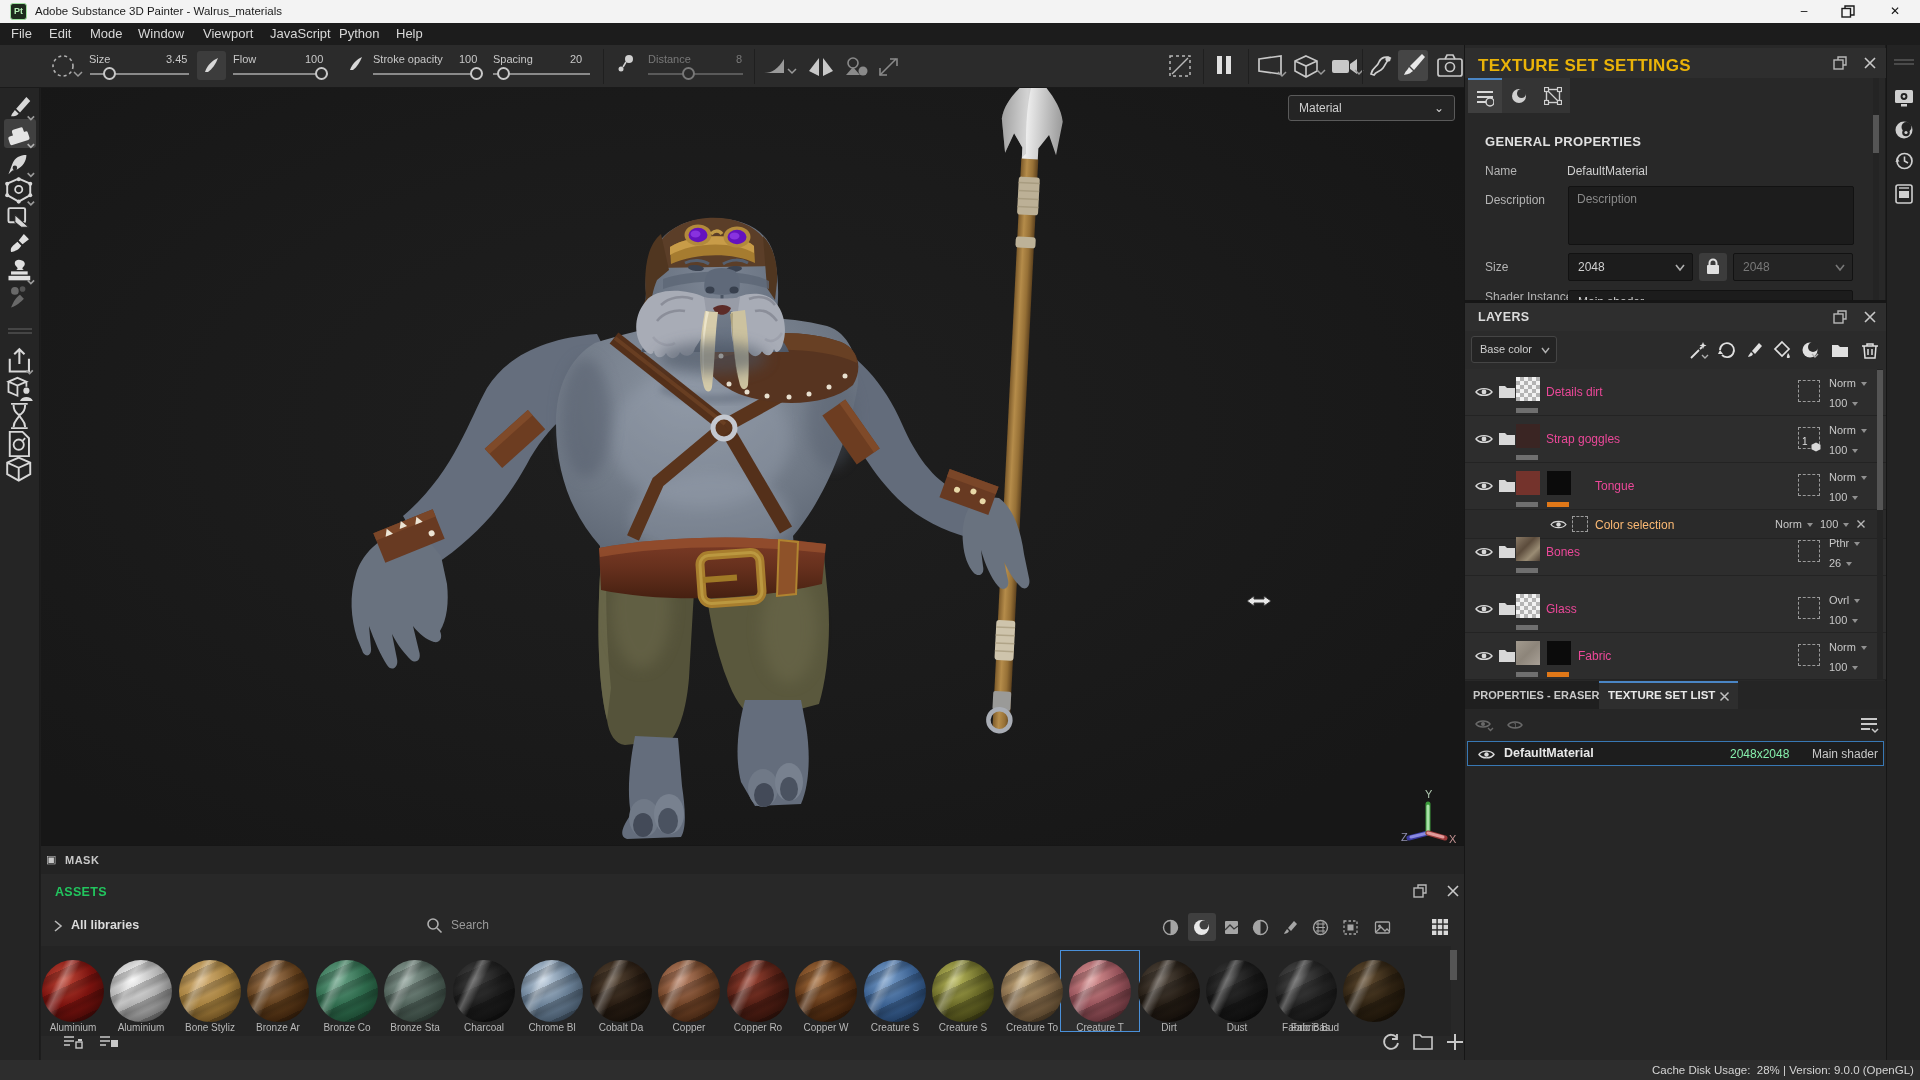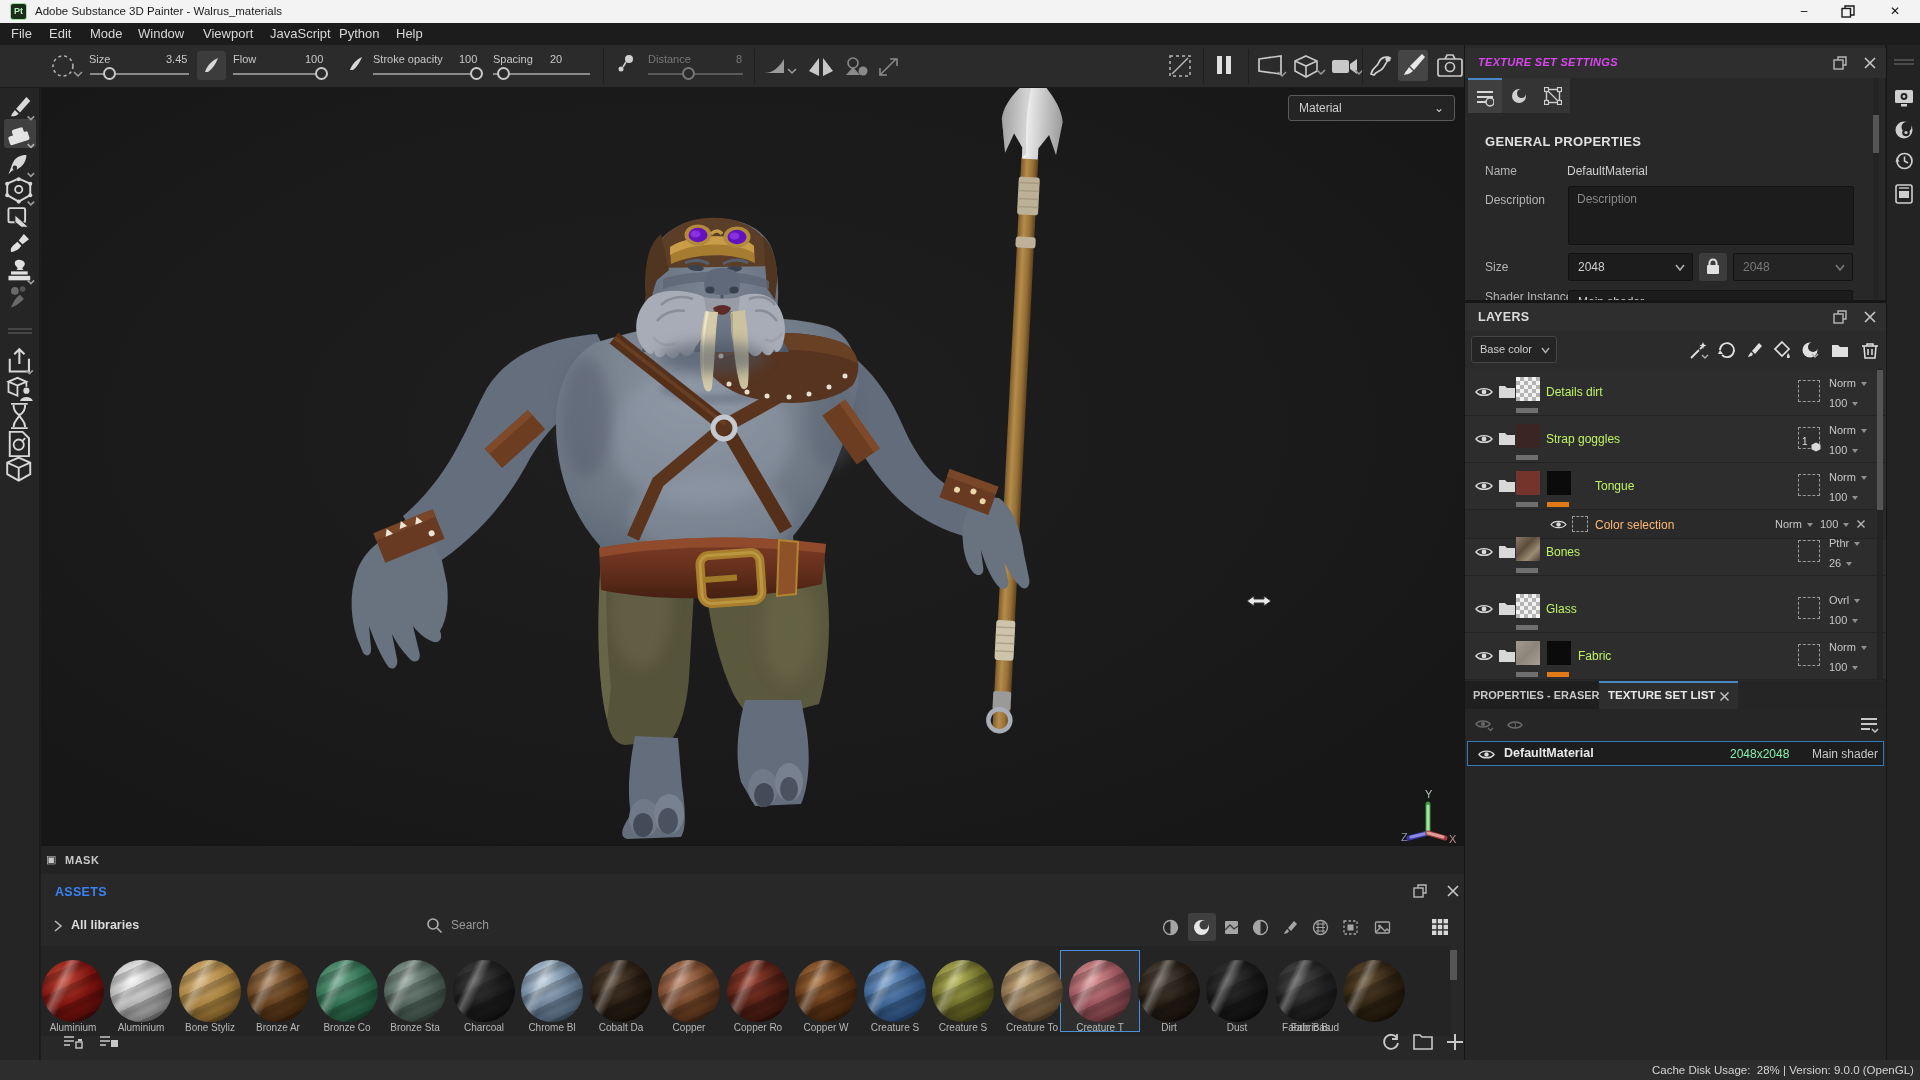--- a/index.html
+++ b/index.html
@@ -43,21 +43,21 @@
 #rightpanel { left:1464px; top:45px; width:421px; height:1015px; background:#282828; border-left:1px solid #161616; color:#c8c8c8; }
 
 
 #rightstrip { left:1886px; top:45px; width:34px; height:1015px; background:#232323; border-left:1px solid #161616; }
 
 
 .lrow { position:absolute; left:0; width:421px; height:47px; border-bottom:1px solid #232323; }
 .lthumb { position:absolute; top:8px; width:24px; height:24px; }
 .checker { background-image:conic-gradient(#b4b4b4 0 25%, #f2f2f2 0 50%, #b4b4b4 0 75%, #f2f2f2 0); background-size:8px 8px; }
 .lbar { position:absolute; left:51px; top:39px; width:22px; height:5px; background:#6f6f6f; }
-.lname { position:absolute; top:16px; font-size:12px; color:#bef264; }
+.lname { position:absolute; top:16px; font-size:12px; color:#ec4899; }
 .ldash { position:absolute; left:333px; top:11px; width:22px; height:22px; border:1px dashed #9a9a9a; }
 .lblend { position:absolute; left:364px; top:8px; font-size:11px; color:#c8c8c8; }
 .lval { position:absolute; left:364px; top:28px; font-size:11px; color:#c8c8c8; }
 .chev { display:inline-block; width:0; height:0; border-left:3.5px solid transparent; border-right:3.5px solid transparent; border-top:4px solid #909090; margin-left:5px; vertical-align:middle; }
 
 .sp { position:absolute; top:14px; width:62px; height:62px; border-radius:50%; }
 .slab { position:absolute; top:76px; font-size:10px; color:#b8b8b8; width:62px; text-align:center; white-space:nowrap; overflow:hidden; }
 
 
 #statusbar { left:0; top:1060px; width:1920px; height:20px; background:#2d2d2d; color:#d4d4d4; font-size:12px; }
@@ -108,21 +108,21 @@
     <div class="slider" style="left:233px;top:28px;width:95px;"></div>
     <div class="sknob" style="left:315px;top:22px;"></div>
     <svg class="abs" style="left:345px;top:8px;" width="22" height="22" viewBox="0 0 22 22">
         <path d="M5 17 C7 11 12 6 17 4 C15 9 12 14 8 17 Z" fill="#d8d8d8"></path>
       </svg>
     <span class="tlabel" style="left:373px;">Stroke opacity</span>
       <span class="tnum" style="left:459px;">100</span>
     <div class="slider" style="left:373px;top:28px;width:105px;"></div>
     <div class="sknob" style="left:470px;top:22px;"></div>
     <span class="tlabel" style="left:493px;">Spacing</span>
-      <span class="tnum" style="left:550px;">20</span>
+      <span class="tnum" style="left:570px;">20</span>
     <div class="slider" style="left:493px;top:28px;width:97px;"></div>
     <div class="sknob" style="left:497px;top:22px;"></div>
     <div class="vsep" style="left:603px;"></div>
     <svg class="abs" style="left:613px;top:6px;" width="26" height="26" viewBox="0 0 26 26">
       <circle cx="8" cy="18" r="2.5" fill="#cfcfcf"></circle>
         <circle cx="16" cy="8" r="4" fill="#cfcfcf"></circle>
         <path d="M10 16 L13 11" stroke="#cfcfcf" stroke-width="1.5"></path>
     </svg>
     <span class="tlabel" style="left:648px;color:#787878;">Distance</span>
       <span class="tnum" style="left:736px;color:#787878;">8</span>
@@ -468,21 +468,21 @@
       <text x="48" y="55" font-size="11" fill="#c09090">X</text>
     </svg>
   </div>
 
   <div id="maskbar" class="abs">
     <span style="position:absolute;left:5px;top:7px;font-size:11px;">▣</span>
     <span style="position:absolute;left:24px;top:8px;font-size:11px;font-weight:bold;letter-spacing:0.5px;">MASK</span>
   </div>
 
   <div id="assets" class="abs">
-    <span class="abs" style="left:14px;top:11px;font-size:12.5px;font-weight:bold;color:#3b82f6;letter-spacing:0.3px;">ASSETS</span>
+    <span class="abs" style="left:14px;top:11px;font-size:12.5px;font-weight:bold;color:#22c55e;letter-spacing:0.3px;">ASSETS</span>
     <svg class="abs" style="left:1372px;top:10px;" width="14" height="14" viewBox="0 0 14 14">
         <rect x="1" y="4" width="9" height="9" fill="none" stroke="#b8b8b8" stroke-width="1.4"></rect>
         <path d="M5 4 L5 1 L13 1 L13 9 L10 9" fill="none" stroke="#b8b8b8" stroke-width="1.4"></path>
       </svg>
     <svg class="abs" style="left:1405px;top:10px;" width="14" height="14" viewBox="0 0 14 14">
         <path d="M2 2 L12 12 M12 2 L2 12" stroke="#c8c8c8" stroke-width="1.6"></path>
       </svg>
 
     <svg class="abs" style="left:12px;top:46px;" width="10" height="12" viewBox="0 0 10 12">
         <path d="M2 1 L8 6 L2 11" fill="none" stroke="#b8b8b8" stroke-width="1.6"></path>
@@ -606,21 +606,21 @@
     <svg class="abs" style="left:1404px;top:158px;" width="20" height="20" viewBox="0 0 20 20">
         <path d="M10 2 V18 M2 10 H18" stroke="#c8c8c8" stroke-width="2"></path>
       </svg>
 
     <div class="abs" style="left:1409px;top:76px;width:7px;height:30px;background:#555;"></div>
   </div>
 
   <div id="rightpanel" class="abs">
 
     <div class="abs" style="left:0;top:3px;width:421px;height:30px;background:#2e2e2e;">
-      <span style="position:absolute;left:13px;top:8px;font-size:11px;font-weight:bold;color:#d946ef;letter-spacing:0.3px;font-style:italic;">TEXTURE SET SETTINGS</span>
+      <span style="position:absolute;left:13px;top:8px;font-size:17px;font-weight:bold;color:#eab308;letter-spacing:0.3px;">TEXTURE SET SETTINGS</span>
       <svg class="abs" style="left:368px;top:8px;" width="14" height="14" viewBox="0 0 14 14">
           <rect x="1" y="4" width="9" height="9" fill="none" stroke="#b8b8b8" stroke-width="1.4"></rect>
           <path d="M5 4 L5 1 L13 1 L13 9 L10 9" fill="none" stroke="#b8b8b8" stroke-width="1.4"></path>
         </svg>
       <svg class="abs" style="left:398px;top:8px;" width="14" height="14" viewBox="0 0 14 14">
           <path d="M2 2 L12 12 M12 2 L2 12" stroke="#c8c8c8" stroke-width="1.6"></path>
         </svg>
     </div>
 
     <div class="abs" style="left:3px;top:33px;width:34px;height:35px;background:#3f3f3f;border-top:2px solid #4a85c4;">

